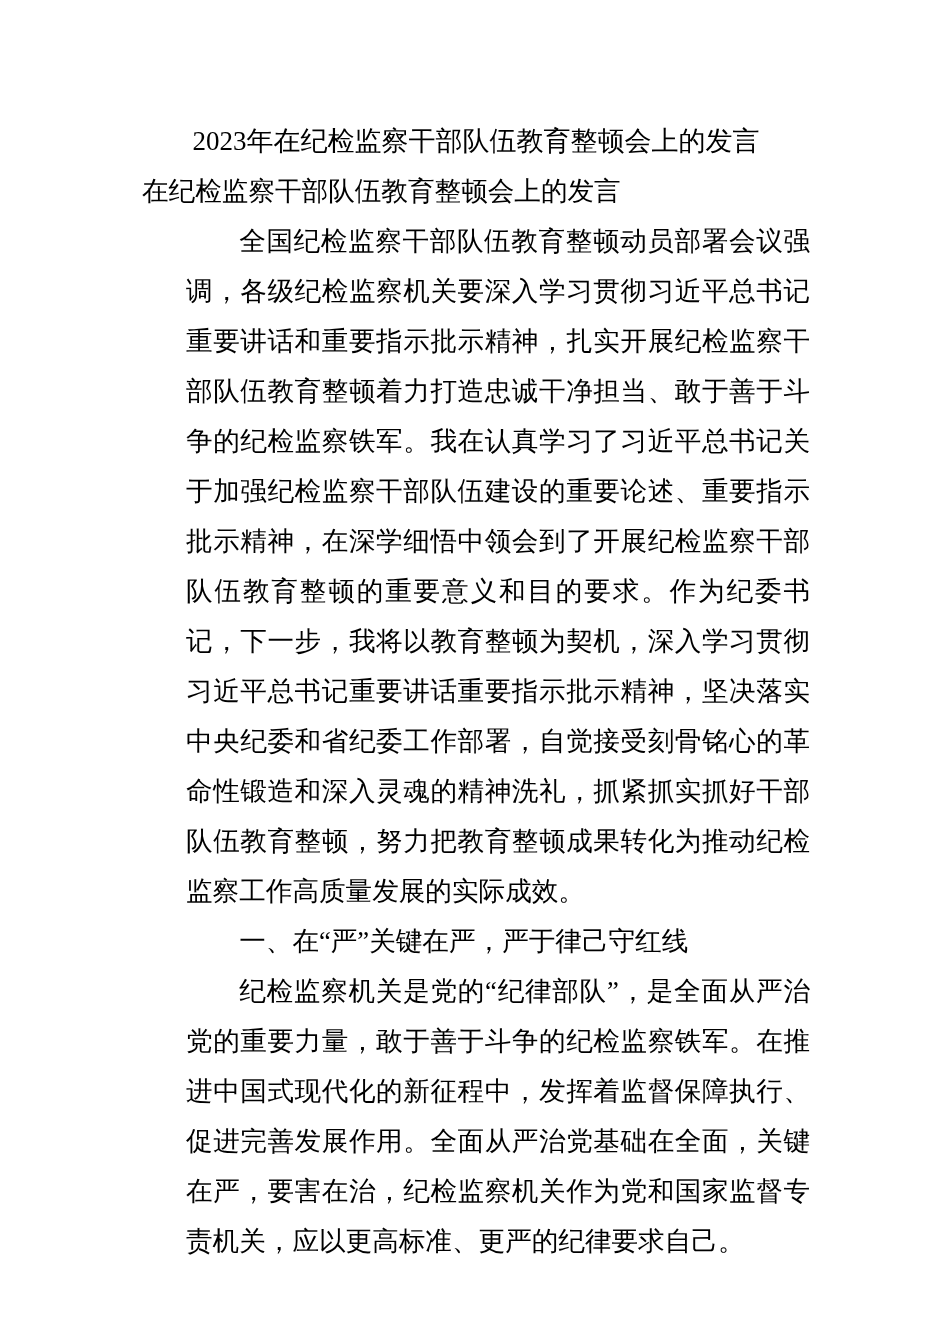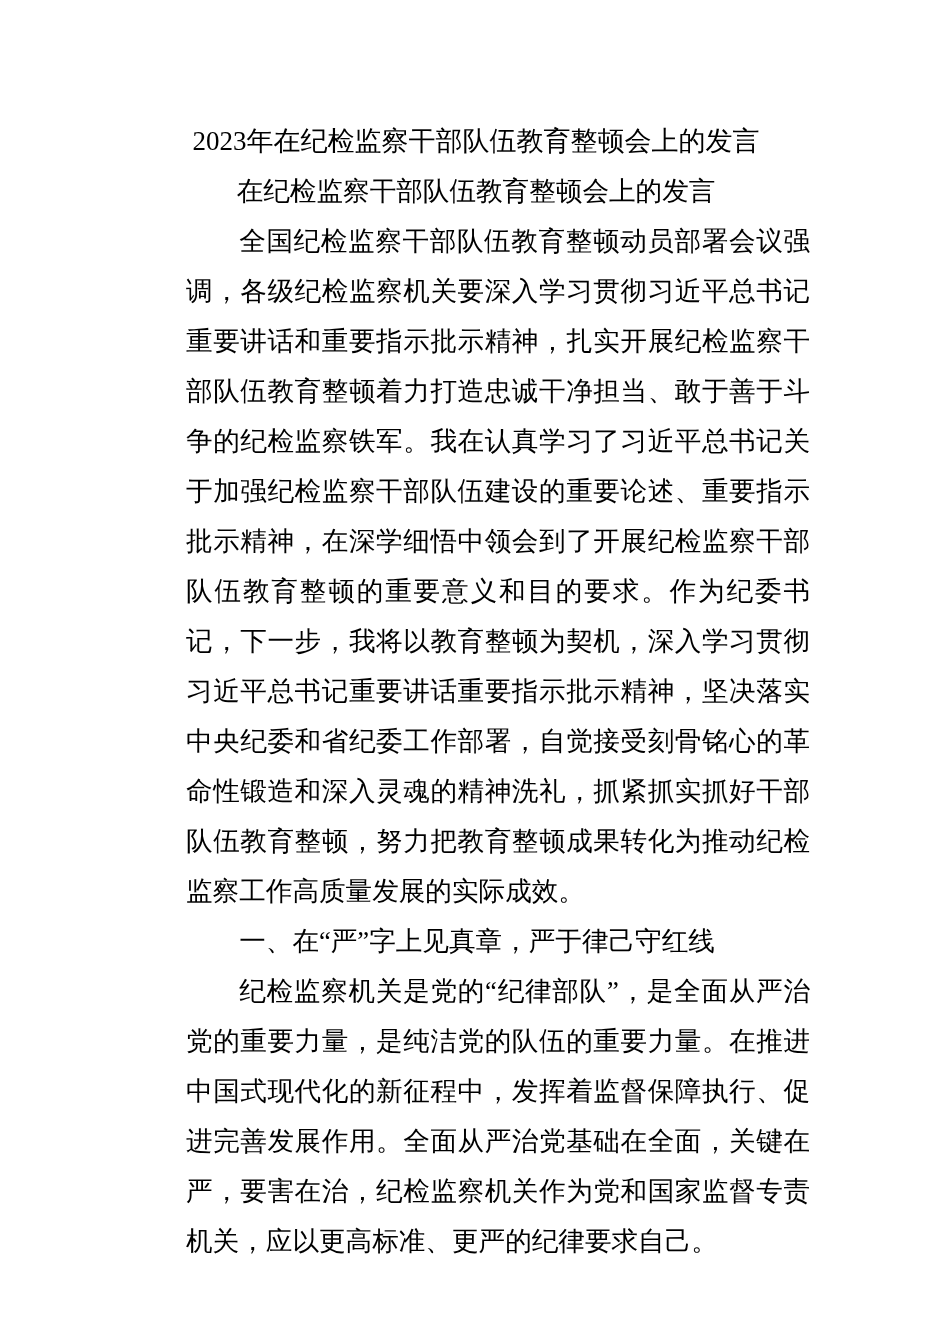--- a/index.html
+++ b/index.html
@@ -31,35 +31,35 @@
     font-weight: normal;
     font-size: 27px;
     line-height: 50px;
     text-align: center;
     white-space: nowrap;
   }
   .doc-subtitle {
     font-weight: normal;
     font-size: 26.6px;
     line-height: 50px;
-    text-align: center;
+    text-align: left;
   }
   .para {
     text-align: justify;
     text-justify: inter-ideograph;
   }
   .para.indent {
     text-indent: 2em;
     margin-left: 44px;
   }
 </style>
 </head>
 <body>
 
 <div class="page">
   <div class="content">
     <h1 class="doc-title">2023年在纪检监察干部队伍教育整顿会上的发言</h1>
     <h2 class="doc-subtitle">在纪检监察干部队伍教育整顿会上的发言</h2>
     <p class="para indent">全国纪检监察干部队伍教育整顿动员部署会议强调，各级纪检监察机关要深入学习贯彻习近平总书记重要讲话和重要指示批示精神，扎实开展纪检监察干部队伍教育整顿着力打造忠诚干净担当、敢于善于斗争的纪检监察铁军。我在认真学习了习近平总书记关于加强纪检监察干部队伍建设的重要论述、重要指示批示精神，在深学细悟中领会到了开展纪检监察干部队伍教育整顿的重要意义和目的要求。作为纪委书记，下一步，我将以教育整顿为契机，深入学习贯彻习近平总书记重要讲话重要指示批示精神，坚决落实中央纪委和省纪委工作部署，自觉接受刻骨铭心的革命性锻造和深入灵魂的精神洗礼，抓紧抓实抓好干部队伍教育整顿，努力把教育整顿成果转化为推动纪检监察工作高质量发展的实际成效。</p>
-    <p class="para indent">一、在“严”字上见真章，严于律己守红线</p>
-    <p class="para indent">纪检监察机关是党的“纪律部队”，是全面从严治党的重要力量，是纯洁党的队伍的重要力量。在推进中国式现代化的新征程中，发挥着监督保障执行、促进完善发展作用。全面从严治党基础在全面，关键在严，要害在治，纪检监察机关作为党和国家监督专责机关，应以更高标准、更严的纪律要求自己。</p>
+    <p class="para indent">一、在“严”关键在严，严于律己守红线</p>
+    <p class="para indent">纪检监察机关是党的“纪律部队”，是全面从严治党的重要力量，敢于善于斗争的纪检监察铁军。在推进中国式现代化的新征程中，发挥着监督保障执行、促进完善发展作用。全面从严治党基础在全面，关键在严，要害在治，纪检监察机关作为党和国家监督专责机关，应以更高标准、更严的纪律要求自己。</p>
   </div>
 </div>
 
 </body></html>

